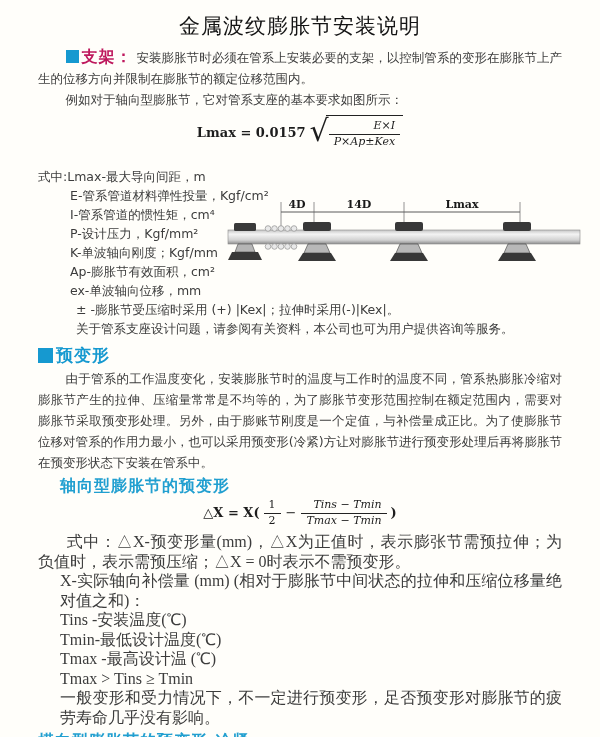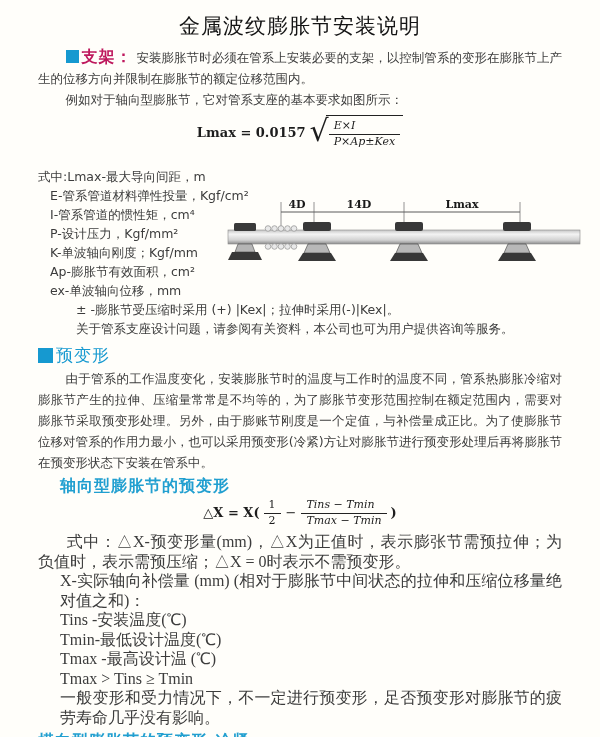--- a/index.html
+++ b/index.html
@@ -24,44 +24,44 @@
   .indent{text-indent:2.2em;}
   .p1{margin-top:6px;}
 
   .sec-square{
     display:inline-block;width:13px;height:13px;
     background:#1699d0;margin-right:3px;vertical-align:-1px;
   }
   .sec-square.big{width:15px;height:15px;vertical-align:-2px;}
   .sec-title{color:#be185d;font-size:16px;font-weight:bold;letter-spacing:1px;}
 
-  .h2{margin:7px 0 3px;font-size:17px;line-height:20px;color:#1699d0;font-weight:normal;letter-spacing:1px;}
+  .h2{margin:7px 0 3px;font-size:17px;line-height:20px;color:#1699d0;font-weight:bold;letter-spacing:1px;}
   .h3{font-size:16px;line-height:20px;color:#219fd0;font-weight:bold;letter-spacing:1px;}
   .h3.axial{margin:3px 0 2px 22px;}
   .h3.lateral{margin:4px 0 0 0;}
 
   .defs{font-size:12.5px;line-height:19px;}
   .def-line{white-space:nowrap;}
-  .def-line.sub{margin-left:12px;}
+  .def-line.sub{margin-left:32px;}
   .note-line{font-size:12.5px;line-height:19px;margin-left:38px;}
 
   
   .formula{
     display:flex;justify-content:center;align-items:center;gap:4px;
     font-family:"DejaVu Serif","Liberation Serif",serif;color:#1d1d1d;
     font-size:13px;
   }
   .f1{margin:5px 0 17px;}
   .fx{margin:2px 0 4px;}
   .fy{margin:3px 0 0;transform:translateX(-18px);}
   .f-lhs{font-weight:bold;}
   .sqrt{display:inline-flex;align-items:center;}
   .sqrt-glyph{font-size:30px;line-height:1;font-weight:normal;margin-right:-3px;transform:translateY(-1px);}
   .radicand{border-top:1.4px solid #222;padding:1px 3px 0 3px;}
-  .frac{display:inline-flex;flex-direction:column;align-items:stretch;text-align:left;font-size:11px;line-height:1.3;}
+  .frac{display:inline-flex;flex-direction:column;align-items:stretch;text-align:right;font-size:11px;line-height:1.3;}
   .frac .num{border-bottom:1px solid #222;padding:0 5px 1px;}
   .frac .den{padding:0 5px;}
   .frac.italic{font-style:italic;}
   .f-op{padding:0 1px;}
 
   
   .notes{font-size:16px;line-height:19.5px;text-align:justify;font-family:Liberation Serif, serif;}
   .notes .n-first{text-indent:1.8em;}
   .notes .n-sub{margin-left:22px;}
 

